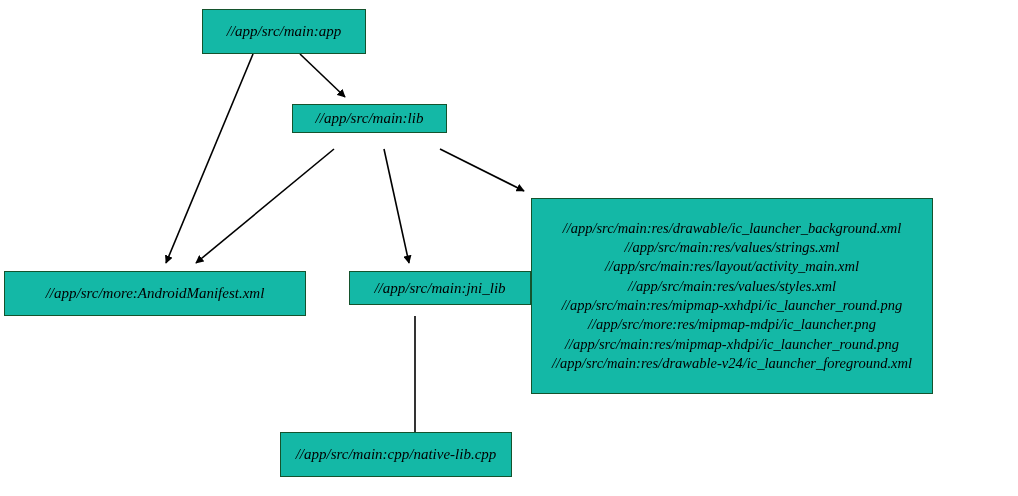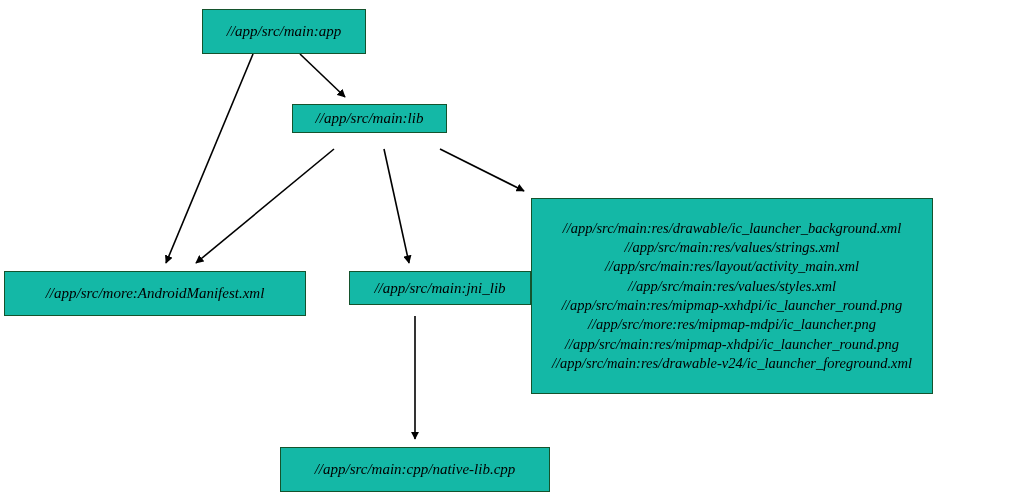--- a/index.html
+++ b/index.html
@@ -106,17 +106,17 @@
         <span>//app/src/main:res/values/strings.xml</span>
         <span>//app/src/main:res/layout/activity_main.xml</span>
         <span>//app/src/main:res/values/styles.xml</span>
         <span>//app/src/main:res/mipmap-xxhdpi/ic_launcher_round.png</span>
         <span>//app/src/more:res/mipmap-mdpi/ic_launcher.png</span>
         <span>//app/src/main:res/mipmap-xhdpi/ic_launcher_round.png</span>
         <span>//app/src/main:res/drawable-v24/ic_launcher_foreground.xml</span>
       </span>
   </div>
 
-  <div class="node" style="left:280px; top:447px; width:270px; height:45px;">
+  <div class="node" style="left:280px; top:432px; width:232px; height:45px;">
     <span class="node-label">//app/src/main:cpp/native-lib.cpp</span>
   </div>
 
 </div>
 
 </body></html>

